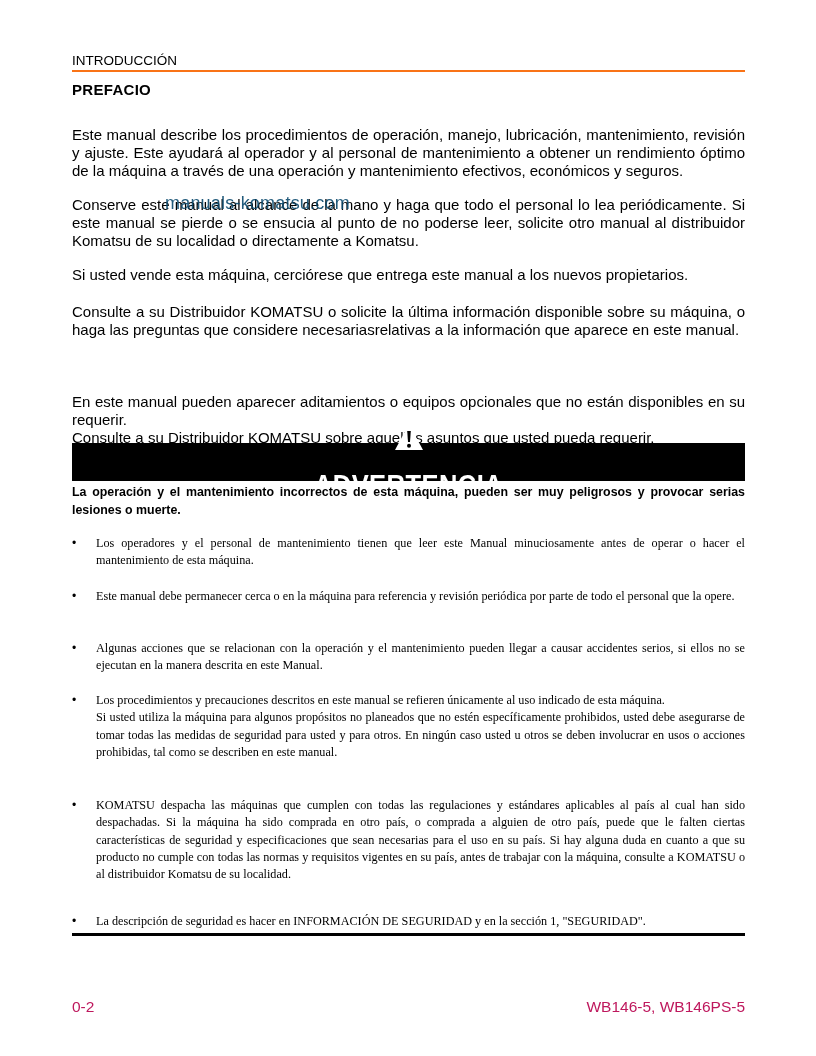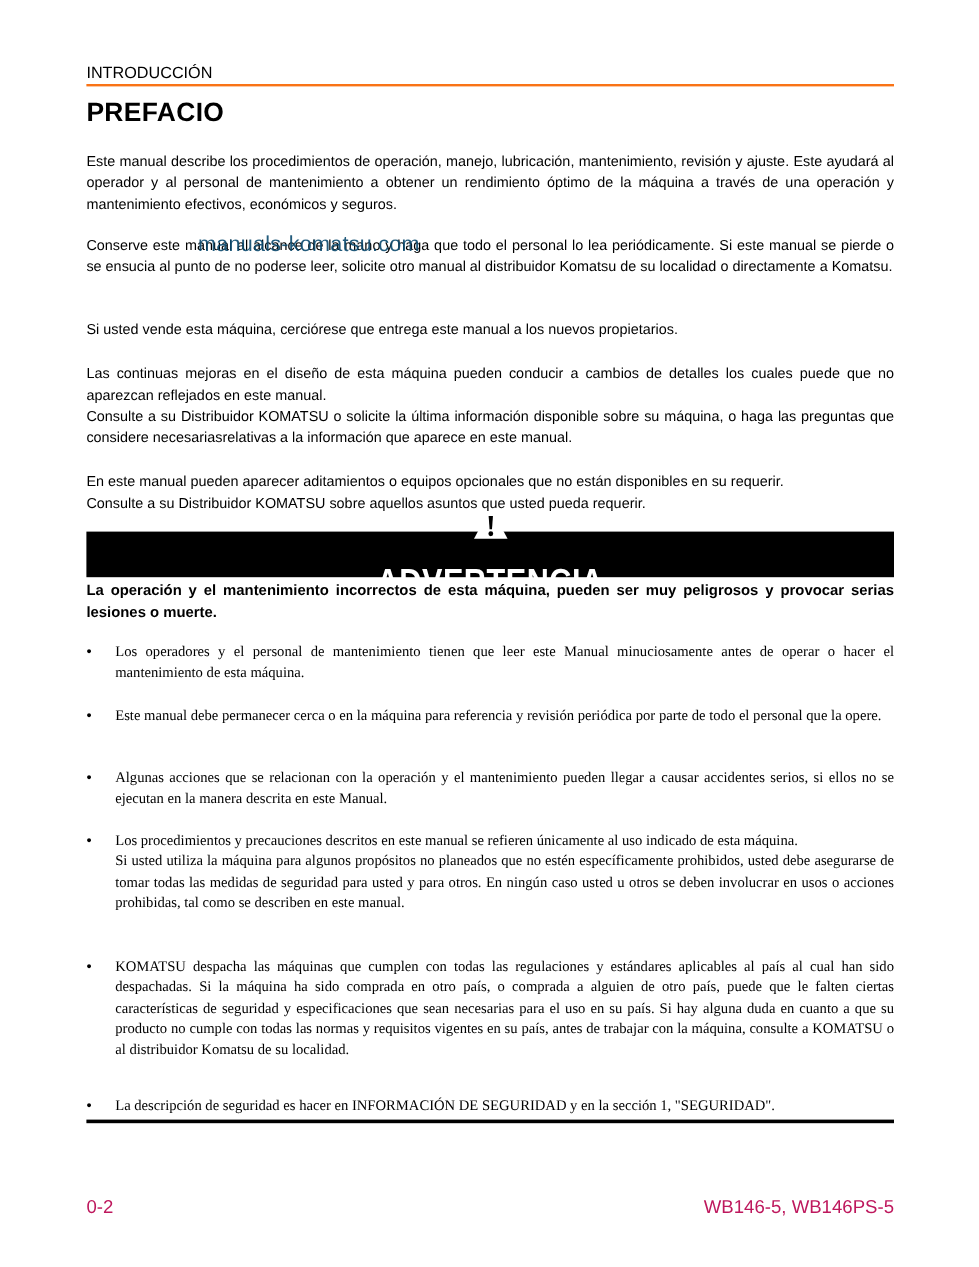--- a/index.html
+++ b/index.html
@@ -8,25 +8,25 @@
       font-family: "Liberation Sans", sans-serif; color: #000;
     }
     .page { position: absolute; left: 72px; top: 0; width: 673px; }
     .header {
       position: absolute; top: 52px; left: 0; width: 673px;
       font-size: 13.5px; line-height: 17px; padding-bottom: 1px;
       border-bottom: 2px solid #f97316;
     }
     .title {
       position: absolute; top: 81px; left: 0;
-      font-size: 22px; font-weight: bold; letter-spacing: 0.3px;
+      font-size: 15px; font-weight: bold; letter-spacing: 0.3px;
     }
     .para {
       position: absolute; left: 0; width: 673px;
-      font-size: 12px; line-height: 17.8px; text-align: justify;
+      font-size: 15px; line-height: 17.8px; text-align: justify;
     }
     .para span { display: block; }
     .watermark {
       position: absolute; top: 193px; left: 93px;
       font-size: 18px; color: #0c4a6e; opacity: 0.9; letter-spacing: 0.2px;
       font-family: "Liberation Sans", sans-serif;
     }
     .warning-bar {
       position: absolute; top: 443px; left: 0; width: 673px; height: 38px;
       background: #000; color: #fff;
@@ -73,21 +73,20 @@
     <span>Conserve este manual al alcance de la mano y haga que todo el personal lo lea periódicamente. Si este manual se pierde o se ensucia al punto de no poderse leer, solicite otro manual al distribuidor Komatsu de su localidad o directamente a Komatsu.</span>
   </div>
 
   <div class="watermark">manuals-komatsu.com</div>
 
   <div class="para" style="top:266px">
     <span>Si usted vende esta máquina, cerciórese que entrega este manual a los nuevos propietarios.</span>
   </div>
 
   <div class="para" style="top:303px">
-    <span>Las continuas mejoras en el diseño de esta máquina pueden conducir a cambios de detalles los cuales puede que no aparezcan reflejados en este manual.</span>
     <span>Consulte a su Distribuidor KOMATSU o solicite la última información disponible sobre su máquina, o haga las preguntas que considere necesariasrelativas a la información que aparece en este manual.</span>
   </div>
 
   <div class="para" style="top:393px">
     <span>En este manual pueden aparecer aditamientos o equipos opcionales que no están disponibles en su requerir.</span>
     <span>Consulte a su Distribuidor KOMATSU sobre aquellos asuntos que usted pueda requerir.</span>
   </div>
 
   <div class="warning-bar">
     <span>

